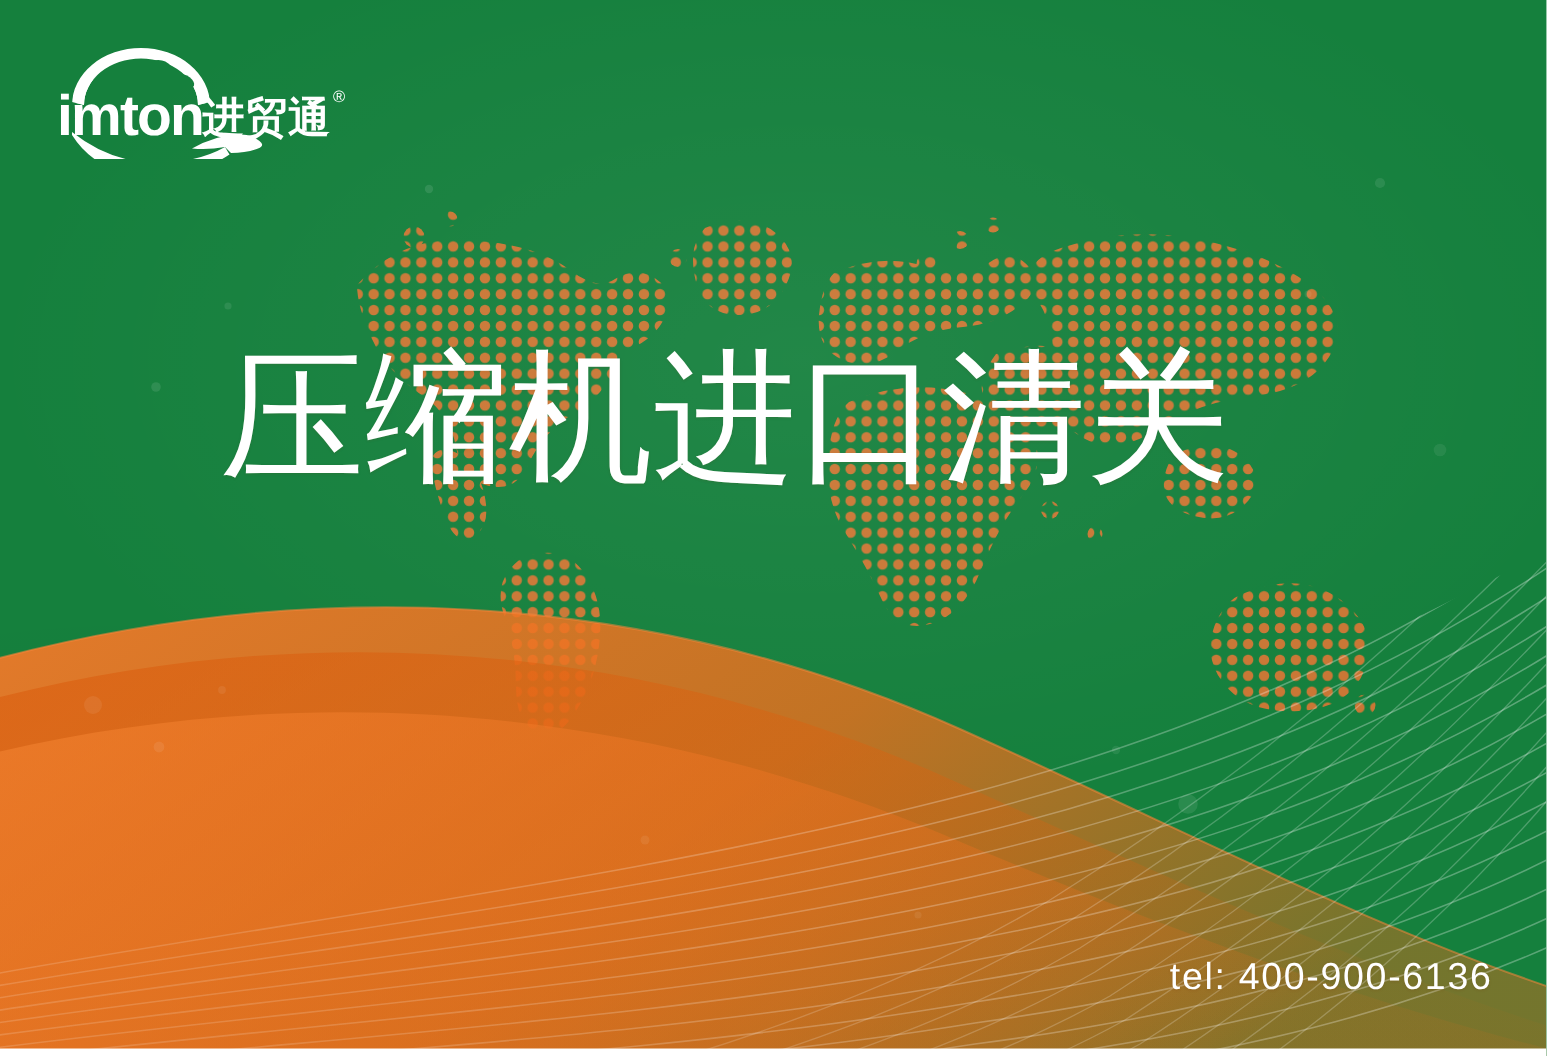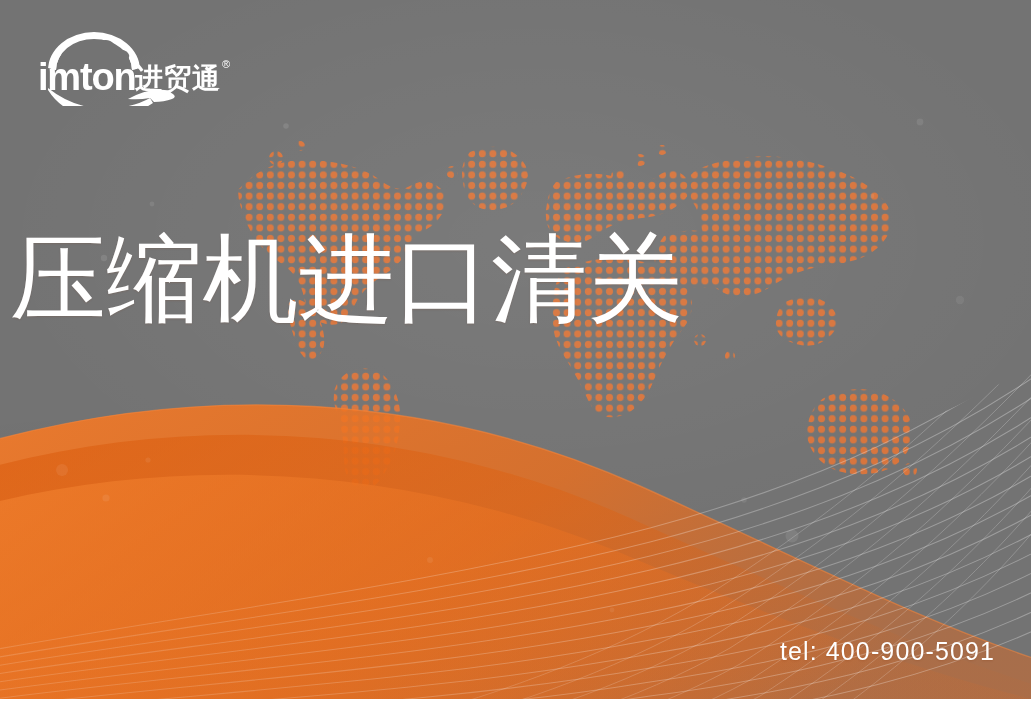--- a/index.html
+++ b/index.html
@@ -12,21 +12,21 @@
     height: 704px;
     overflow: hidden;
     font-family: "Liberation Sans", sans-serif;
   }
 
   
   #banner {
     position: relative;
     width: 1031px;
     height: 704px;
-    background: #737373;
+    background: #15803d;
     overflow: hidden;
   }
 
   
   #bottom-rule {
     position: absolute;
     left: 0;
     bottom: 0;
     width: 1031px;
     height: 5px;
@@ -81,21 +81,21 @@
   }
   #logo svg { display: block; }
 
   
   #headline {
     position: absolute;
     left: 0;
     top: 228px;
     width: 957px;
     z-index: 25;
-    text-align: left;
+    text-align: center;
     color: #ffffff;
     font-family: "Liberation Sans", "DejaVu Sans", sans-serif;
     font-weight: 300;
     letter-spacing: 0.012em;
     line-height: 1.07;
     text-shadow: 0 1px 2px rgba(120,45,0,0.13);
   }
   .headline-line {
     display: block;
     font-size: 96px;
@@ -295,16 +295,16 @@
         <path d="M96 73 q16 -9 30 -9 q10 0 15 4 q4 3 -1 5 q-8 3 -18 3 l-4 -4 q-11 2 -22 1 z"></path>
         <path d="M118 66 q10 -4 18 -1 q5 2 1 4 q-8 3 -19 0 z"></path>
       </g>
     </svg>
   </div>
 
   <div id="headline">
     <span class="headline-line" id="headline-line-1">压缩机进口清关</span>
   </div>
 
-  <div id="phone">tel: 400-900-5091</div>
+  <div id="phone">tel: 400-900-6136</div>
 
   <div id="bottom-rule"></div>
 </div>
 
 </body></html>

